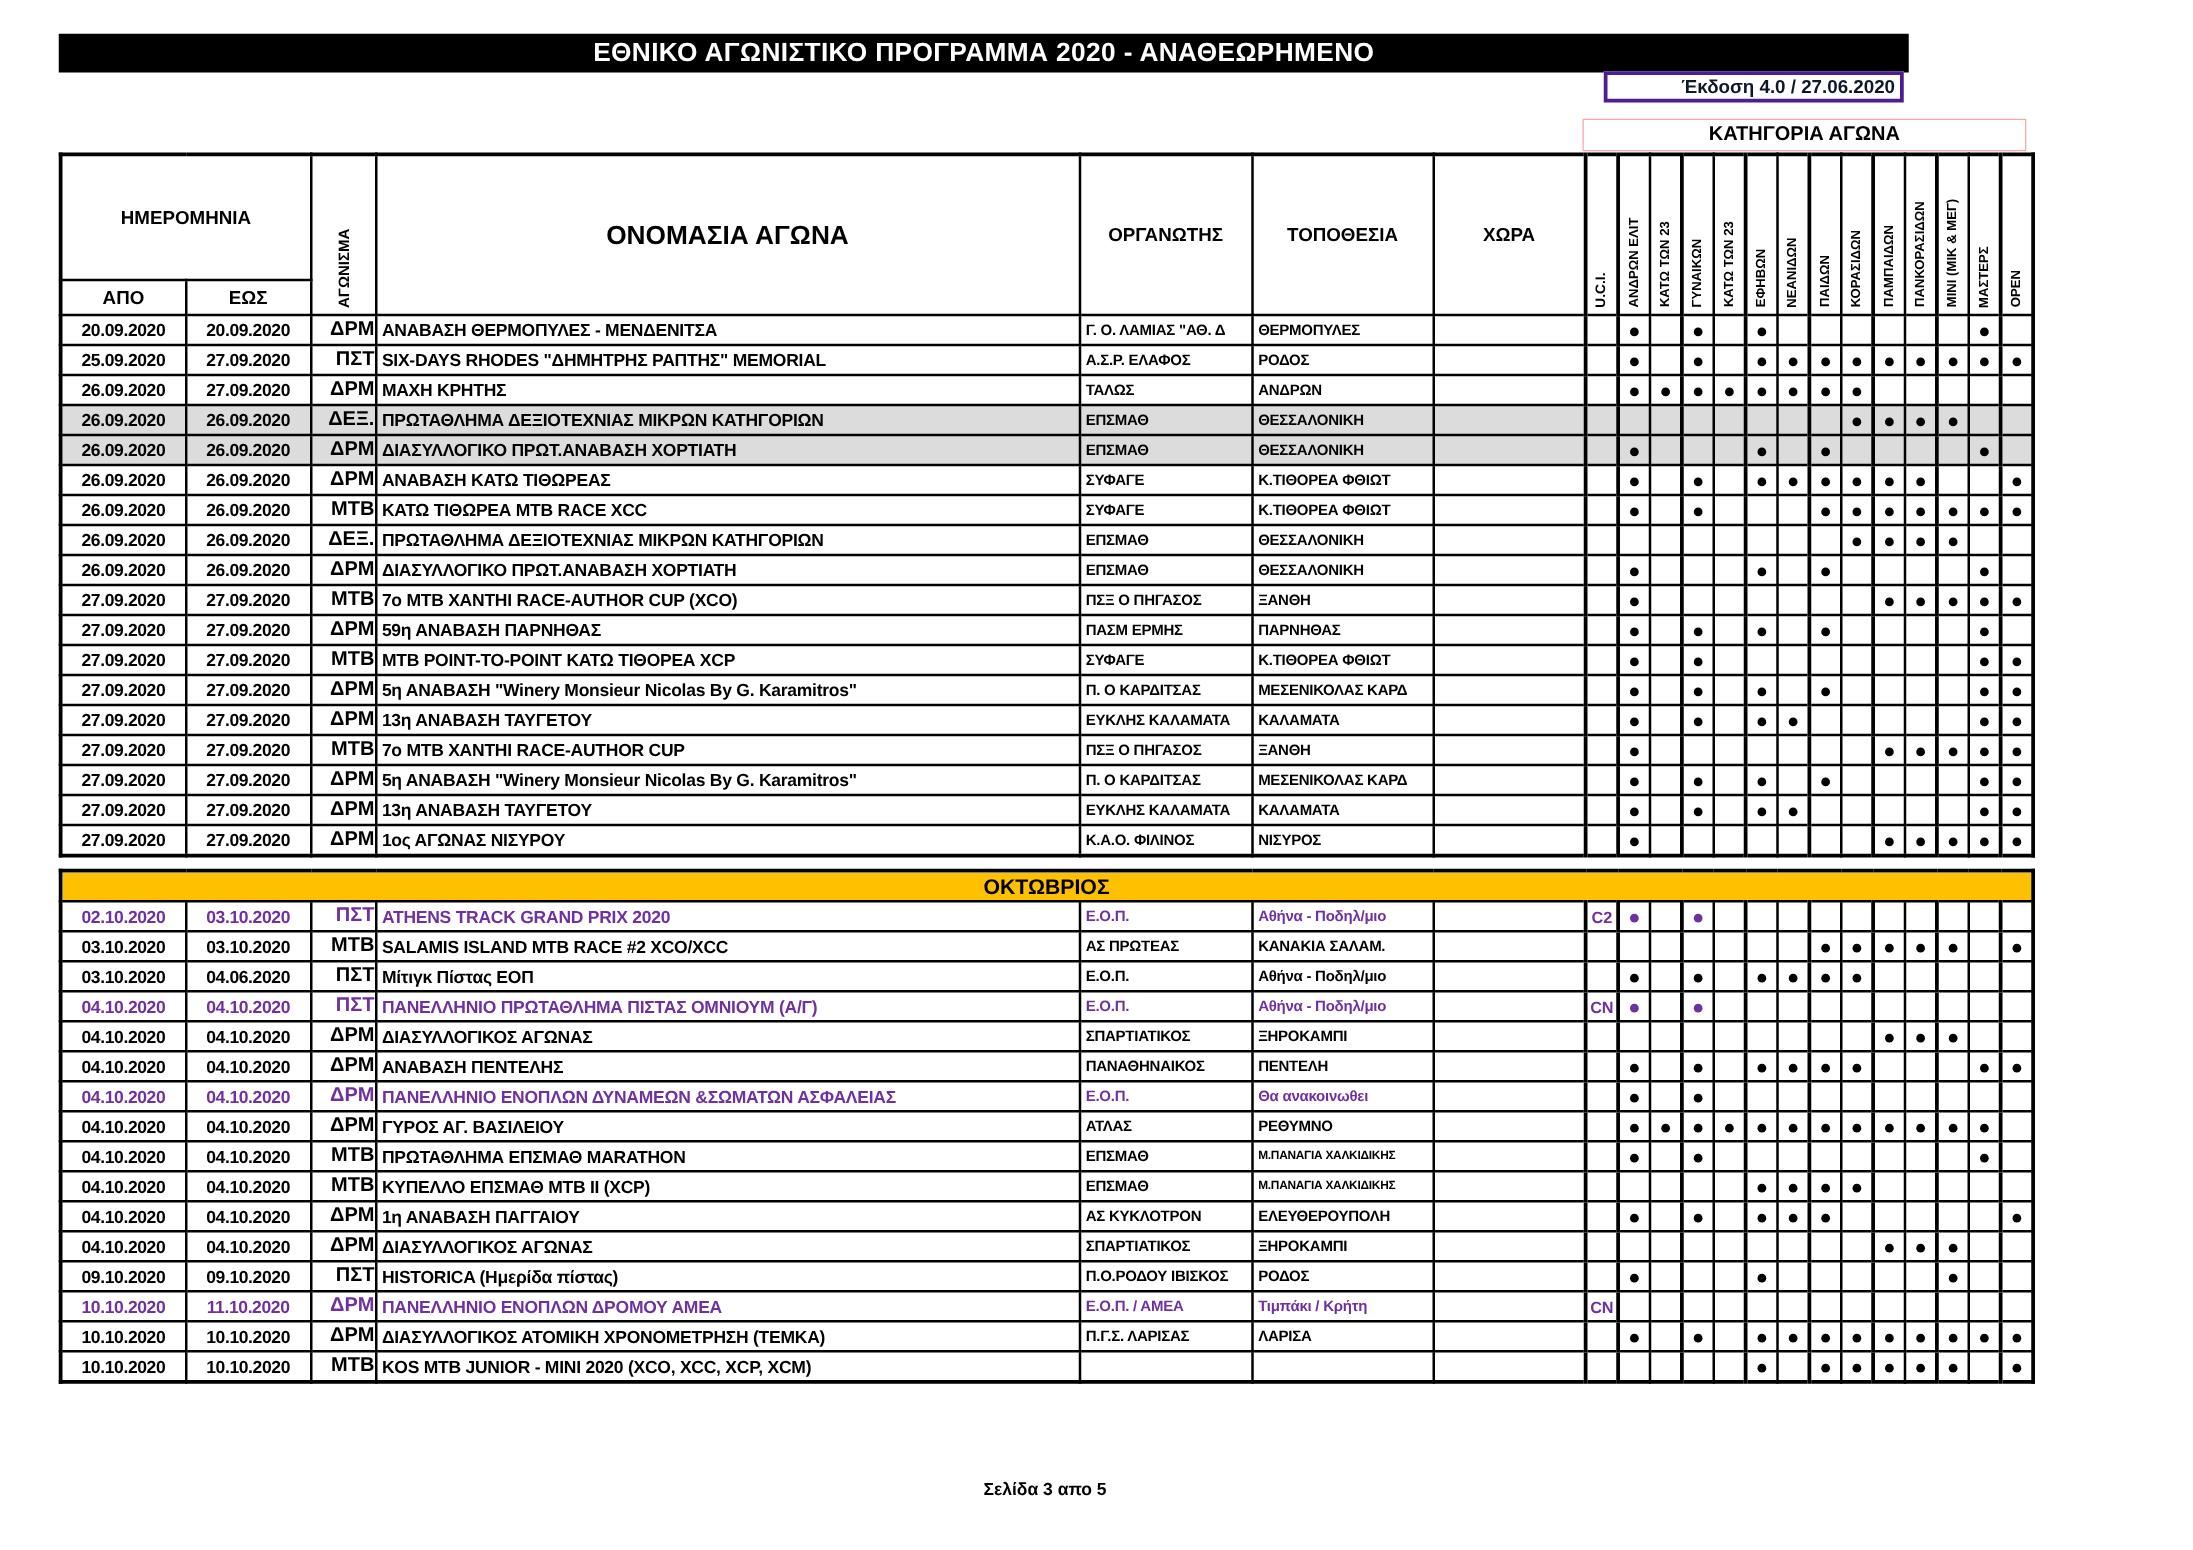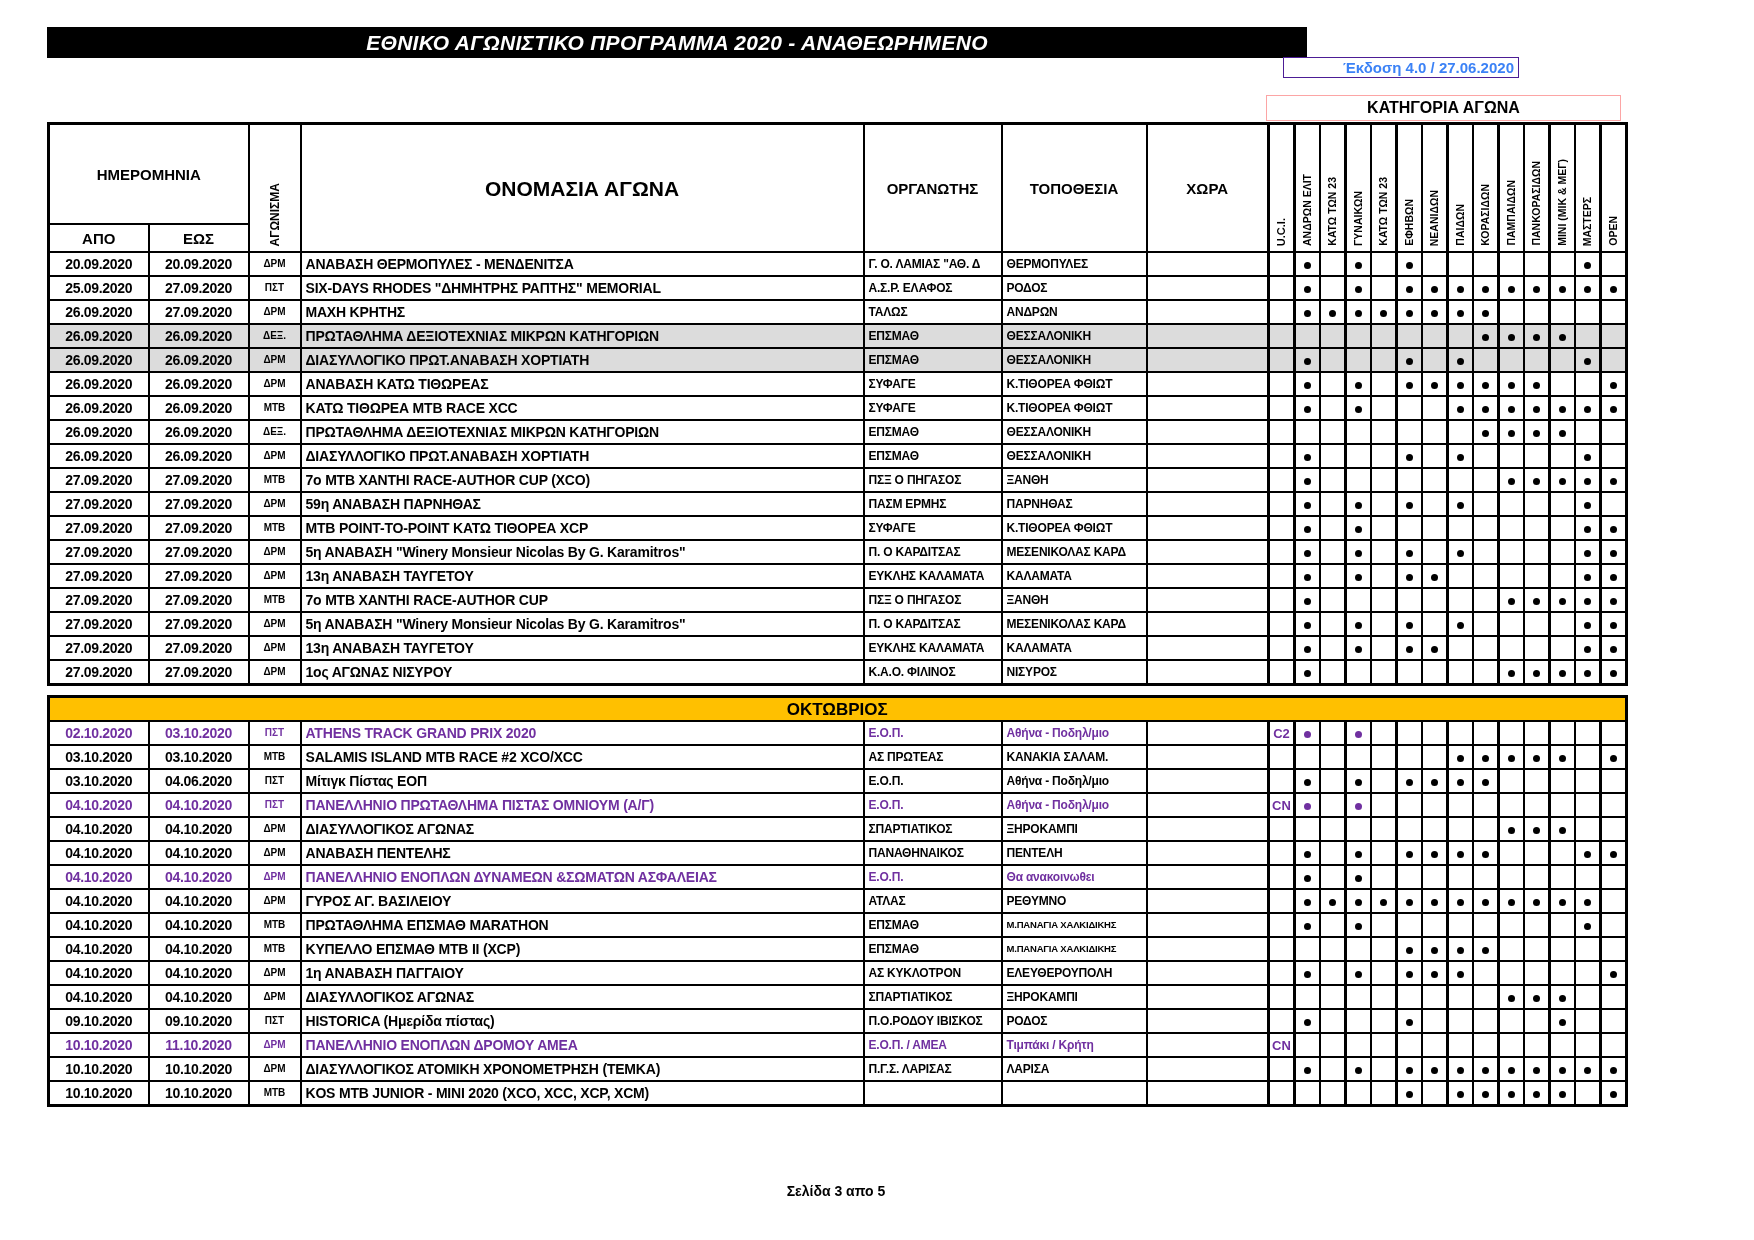--- a/index.html
+++ b/index.html
@@ -1,28 +1,27 @@
 <!DOCTYPE html>
 <html><head>
 <meta charset="utf-8">
 <style>
   html,body{margin:0;padding:0;}
   body{
     width:1754px;height:1240px;position:relative;background:#fff;
     font-family:"Liberation Sans",sans-serif;font-weight:bold;color:#000;
   }
   .titlebar{
-    position:absolute;left:47px;top:27px;width:1260px;height:31px;background:#000;
+    position:absolute;left:47px;top:27px;width:1480px;height:31px;background:#000;
     color:#fff;font-size:21px;display:flex;align-items:center;justify-content:center;
     letter-spacing:.3px;
-    font-style:italic;
   }
   .versionbox{
     position:absolute;left:1283px;top:57px;width:230px;height:19px;
-    border:1px solid #4c1d95;background:#fff;color:#3b82f6;font-size:15px;
+    border:3px solid #4c1d95;background:#fff;color:#0f172a;font-size:15px;
     display:flex;align-items:center;justify-content:flex-end;padding-right:4px;
   }
   .catgroup{
     position:absolute;left:1266px;top:95px;width:353px;height:24px;
     border:1px solid #fca5a5;background:#fff;font-size:16px;
     display:flex;align-items:center;justify-content:center;
   }
   table.sched{
     position:absolute;left:47px;border-collapse:collapse;table-layout:fixed;
     border:3px solid #000;background:#fff;
@@ -39,21 +38,21 @@
   td.nameh{text-align:center;font-size:21px;}
   td.vert{vertical-align:bottom;text-align:center;}
   td.vert span{
     writing-mode:vertical-rl;transform:rotate(180deg);
     display:inline-block;font-size:10.5px;padding:3px 0 4px 0;letter-spacing:0;
   }
   td.vert.ev span{font-size:12px;}
   td.vert.ucih span{font-size:11px;}
   td.tl{text-align:left;padding-left:4px;}
   td.date{text-align:center;letter-spacing:-0.3px;}
-  td.event{text-align:center;font-size:10px;}
+  td.event{text-align:right;font-size:16px;}
   td.name{font-size:14px;letter-spacing:-0.2px;}
   td.org,td.loc{font-size:12px;letter-spacing:-0.2px;}
   td.locsm{font-size:9.5px;}
   td.uci{text-align:center;font-size:13px;color:#7030A0;}
   td.cat{text-align:center;}
   td.bl{border-left:3px solid #000;}
   tr.gray td{background:#DCDCDC;}
   tr.purple td{color:#7030A0;}
   .dot{display:inline-block;width:7px;height:7px;border-radius:50%;background:#000;vertical-align:middle;}
   .dot.pd{background:#7030A0;}

